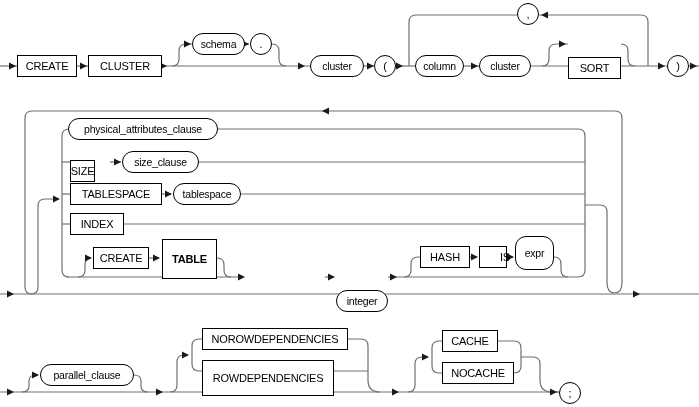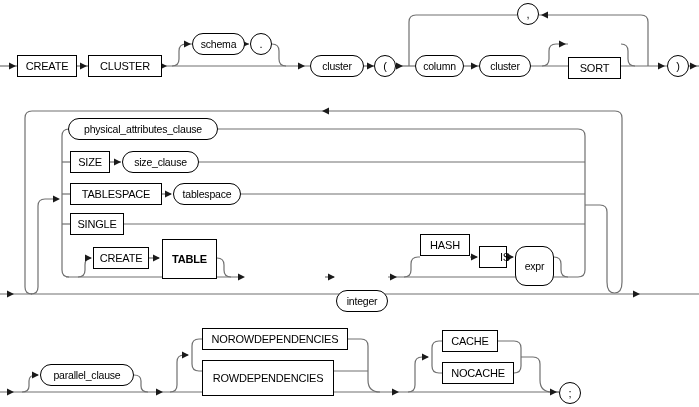--- a/index.html
+++ b/index.html
@@ -131,31 +131,31 @@
   <div class="node punct" style="left:250px;top:33px;width:22px;height:22px;">.</div>
   <div class="node param" style="left:310px;top:55px;width:54px;height:22px;">cluster</div>
   <div class="node punct" style="left:374px;top:55px;width:22px;height:22px;">(</div>
   <div class="node punct" style="left:517px;top:3px;width:22px;height:22px;">,</div>
   <div class="node param" style="left:415px;top:55px;width:49px;height:22px;">column</div>
   <div class="node param" style="left:479px;top:55px;width:52px;height:22px;">cluster</div>
   <div class="node kw" style="left:568px;top:33px;width:53px;height:22px;margin-top:24px;">SORT</div>
   <div class="node punct" style="left:667px;top:55px;width:22px;height:22px;">)</div>
 
   <div class="node param" style="left:68px;top:118px;width:150px;height:22px;">physical_attributes_clause</div>
-  <div class="node kw" style="left:70px;top:151px;width:40px;height:22px;text-align:right;">SIZE</div>
+  <div class="node kw" style="left:70px;top:160px;width:25px;height:22px;text-align:right;">SIZE</div>
   <div class="node param" style="left:122px;top:151px;width:77px;height:22px;">size_clause</div>
   <div class="node kw" style="left:70px;top:183px;width:92px;height:22px;">TABLESPACE</div>
   <div class="node param" style="left:173px;top:183px;width:68px;height:22px;">tablespace</div>
-  <div class="node kw" style="left:70px;top:213px;width:54px;height:22px;">SINGLE</div>
+  <div class="node kw" style="left:70px;top:213px;width:54px;height:22px;">INDEX</div>
   <div class="node kw" style="left:93px;top:247px;width:56px;height:22px;">CREATE</div>
   <div class="node kw" style="left:162px;top:239px;width:55px;height:40px;font-weight:bold;">TABLE</div>
   <div class="node param" style="left:336px;top:266px;width:52px;height:22px;margin-top:24px;">integer</div>
-  <div class="node kw" style="left:420px;top:234px;width:50px;height:22px;text-align:center;">HASH</div>
+  <div class="node kw" style="left:420px;top:246px;width:50px;height:22px;text-align:center;">HASH</div>
   <div class="node kw" style="left:479px;top:246px;width:28px;height:22px;padding-left:24px;">IS</div>
-  <div class="node param" style="left:515px;top:246px;width:39px;height:40px;">expr</div>
+  <div class="node param" style="left:515px;top:236px;width:39px;height:34px;">expr</div>
 
   <div class="node param" style="left:40px;top:364px;width:94px;height:22px;">parallel_clause</div>
   <div class="node kw" style="left:202px;top:328px;width:146px;height:22px;">NOROWDEPENDENCIES</div>
   <div class="node kw" style="left:202px;top:360px;width:132px;height:36px;">ROWDEPENDENCIES</div>
   <div class="node kw" style="left:442px;top:330px;width:56px;height:22px;">CACHE</div>
   <div class="node kw" style="left:442px;top:362px;width:72px;height:22px;">NOCACHE</div>
   <div class="node punct" style="left:559px;top:382px;width:22px;height:22px;">;</div>
 
 </div>
 

